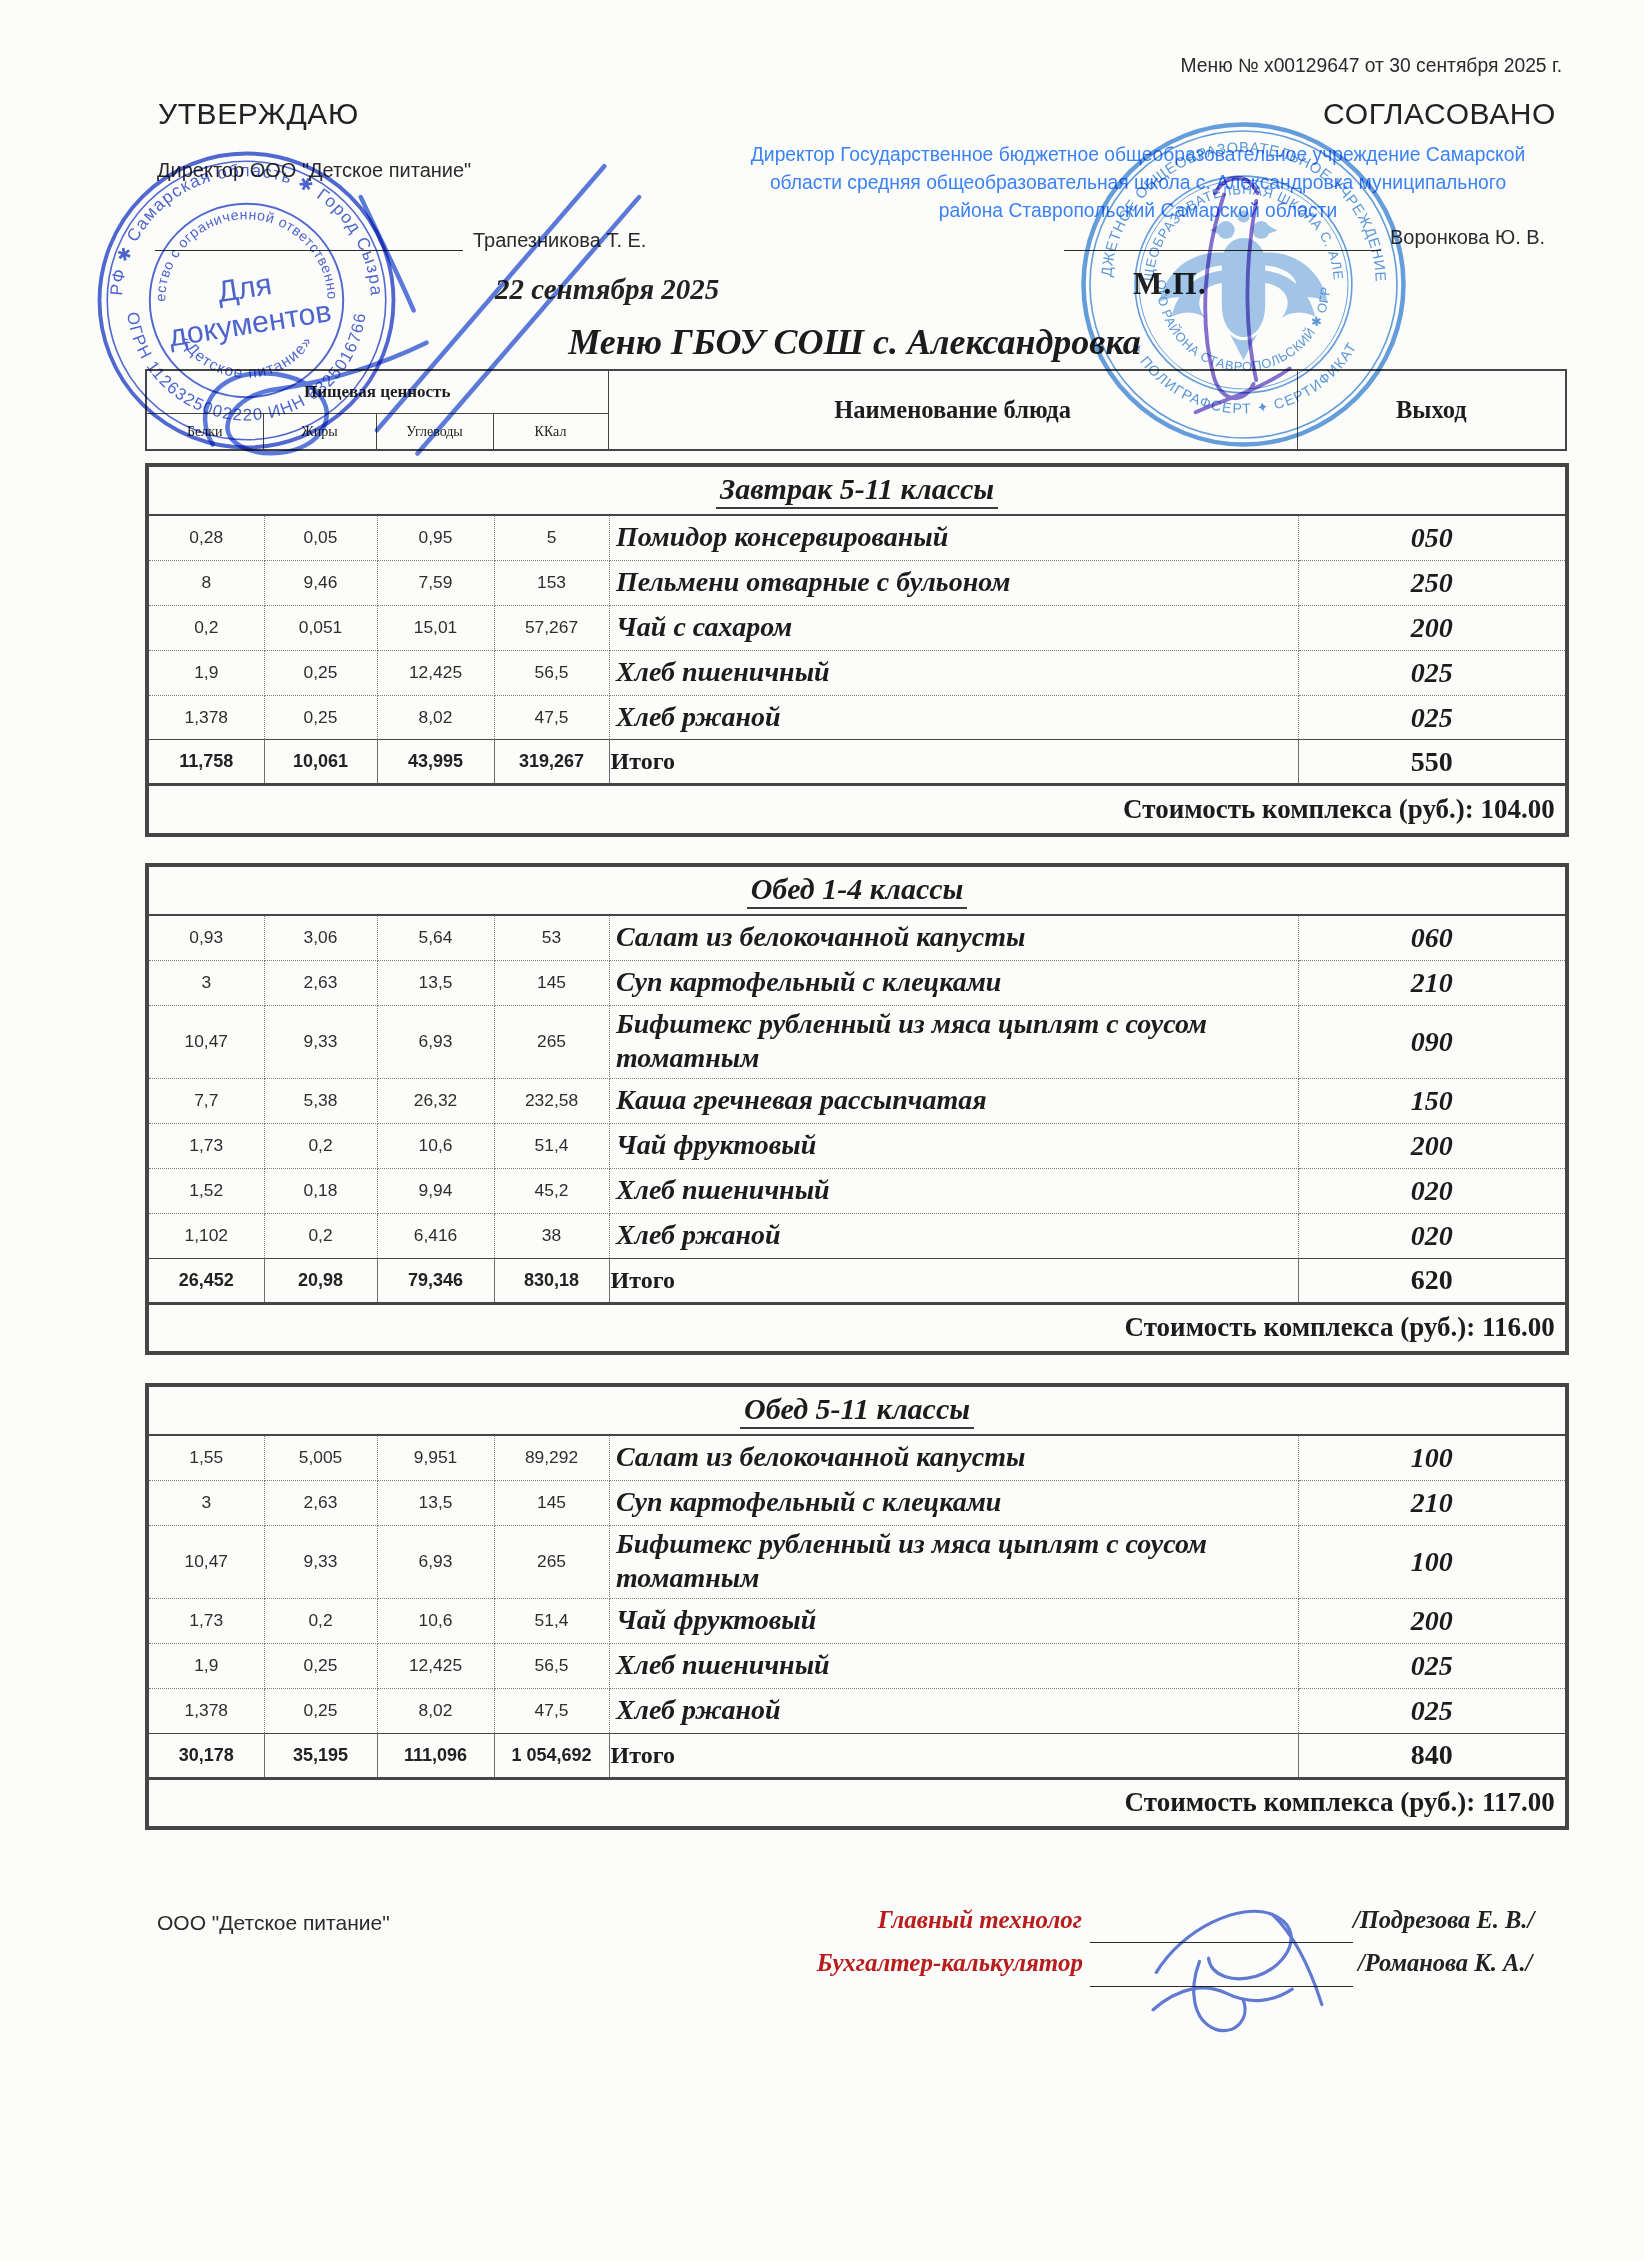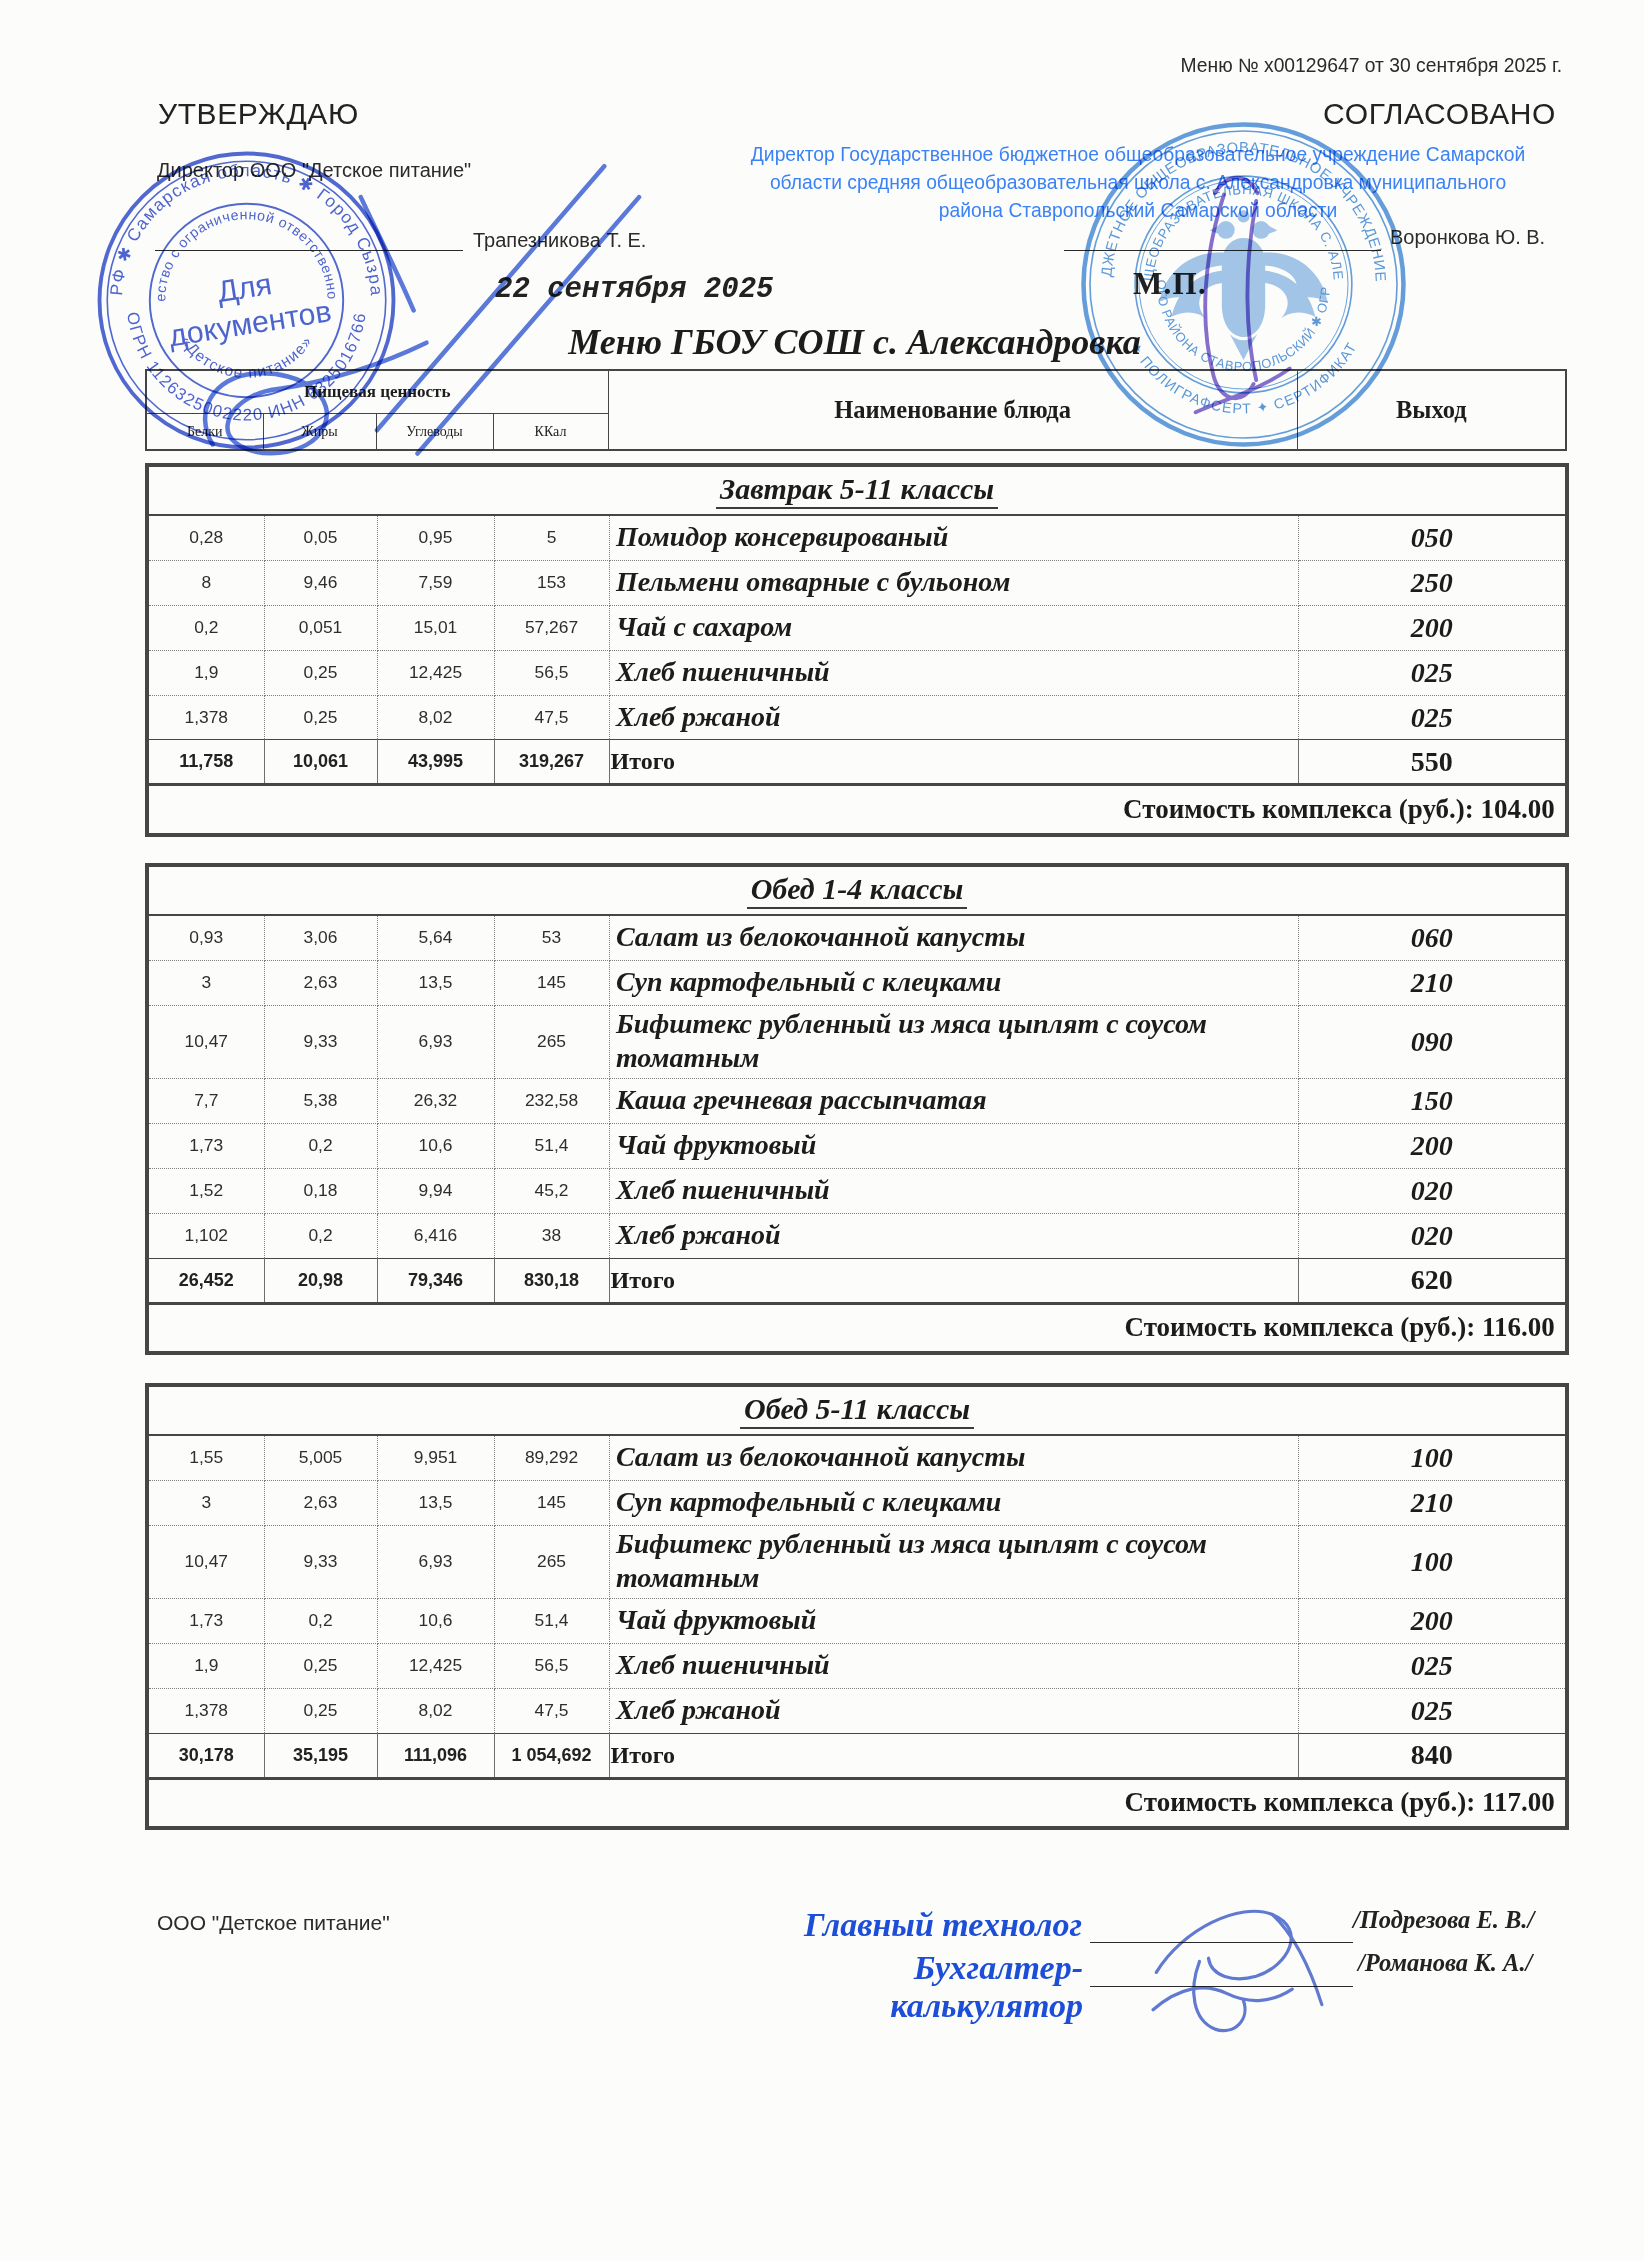--- a/index.html
+++ b/index.html
@@ -13,21 +13,21 @@
   .approve-word{left:158px;top:97px;}
   .agree-word{right:88px;top:97px;}
   .role-left{left:157px;top:159px;font-size:20px;color:#2b2b2b;}
   .role-right{right:81px;top:141px;width:850px;text-align:center;font-size:19.3px;line-height:28px;color:#3b82f6;}
   .sig-line{border-bottom:1.9px solid #2a2a2a;height:0;}
   .line-left{left:155px;top:250px;width:308px;}
   .line-right{left:1064px;top:250px;width:317px;}
   .signer{font-size:20px;color:#2b2b2b;}
   .signer-left{left:473px;top:229px;}
   .signer-right{left:1390px;top:226px;}
-  .date-line{left:495px;top:273px;font-family:Liberation Mono, monospace;font-style:italic;font-weight:bold;font-size:29px;color:#222;}
+  .date-line{left:495px;top:273px;font-family:Liberation Serif, serif;font-style:italic;font-weight:bold;font-size:29px;color:#222;}
   .mp{left:1133px;top:266px;font-family:"Liberation Serif",serif;font-weight:bold;font-size:31px;letter-spacing:1.3px;color:#222;}
   .doc-title{left:145px;top:321px;width:1419px;text-align:center;font-family:"Liberation Serif",serif;
              font-style:italic;font-weight:bold;font-size:36px;color:#1c1c1c;}
 
   
   .head-table{position:absolute;left:145px;top:369px;width:1419px;border-collapse:collapse;table-layout:fixed;}
   .head-table td{border:1.9px solid #454545;text-align:center;vertical-align:middle;color:#1d1d1d;}
   .head-table{border:2.6px solid #454545;}
   .ht-group{height:40px;font-family:"Liberation Serif",serif;font-weight:bold;font-size:17px;}
   .ht-col{height:33px;font-family:"Liberation Serif",serif;font-size:14px;}
@@ -49,21 +49,21 @@
   .total-row td{height:41px;border-top:1.9px solid #464646;border-bottom:3.2px solid #464646;}
   .total-row td.tn{text-align:center;font-weight:bold;font-size:18px;color:#222;border-right:1.3px solid #6e6e6e;}
   .total-row td.tlabel{font-family:"Liberation Serif",serif;font-weight:bold;font-size:24px;text-align:left;
                        padding-right:9px;border-right:1.3px solid #6e6e6e;color:#1c1c1c;}
   .total-row td.tout{font-family:"Liberation Serif",serif;font-weight:bold;font-size:28px;text-align:center;color:#1c1c1c;}
   .cost-row td{height:35px;text-align:right;padding:5.2px 10.3px 6.4px 0;font-family:"Liberation Serif",serif;
                font-weight:bold;font-size:27px;color:#1c1c1c;}
 
   
   .footer-org{left:157px;top:1911px;font-size:21px;color:#2b2b2b;}
-  .f-label{font-family:"Liberation Serif",serif;font-style:italic;font-weight:bold;font-size:34px;color:#1d4ed8;text-align:right;}
+  .f-label{font-family:"Liberation Serif",serif;font-style:italic;font-weight:bold;font-size:25px;color:#b91c1c;text-align:right;}
   .f-name{font-family:"Liberation Serif",serif;font-style:italic;font-weight:bold;font-size:24.5px;color:#222;}
   .f-line{border-bottom:1.9px solid #2a2a2a;height:0;width:263px;left:1090px;}
   .tech-label{left:741px;top:1906px;width:341px;}
   .tech-line{top:1942px;}
   .tech-name{left:1353px;top:1906px;}
   .acc-label{left:722px;top:1949px;width:361px;}
   .acc-line{top:1986px;}
   .acc-name{left:1358px;top:1949px;}
 
   

